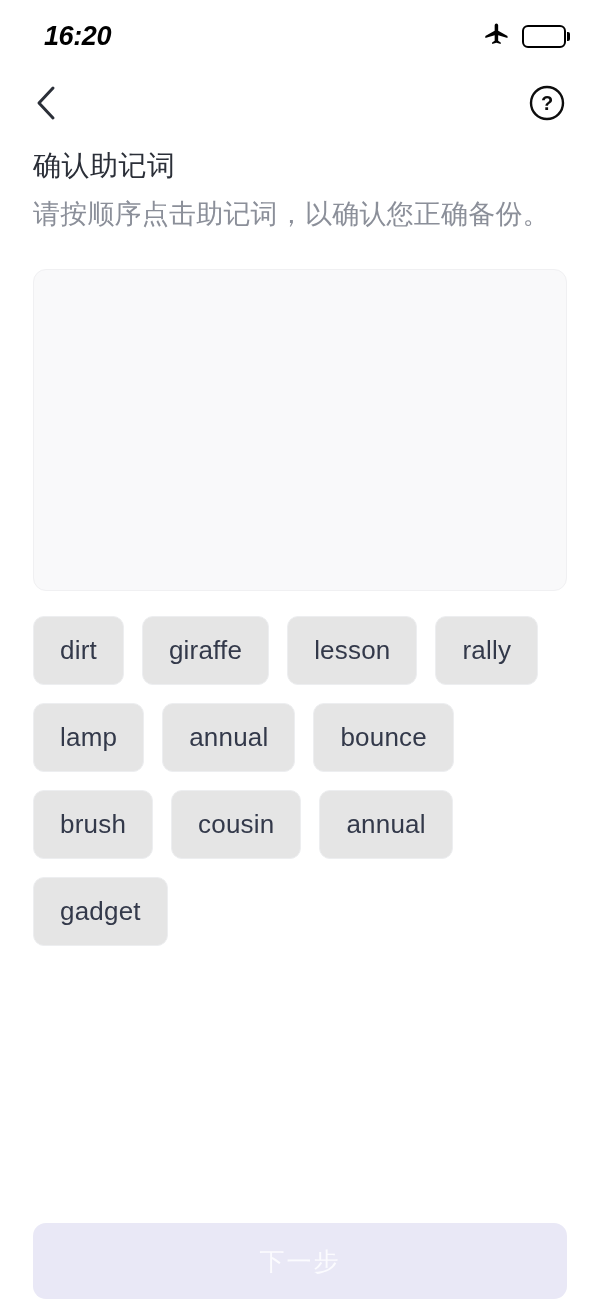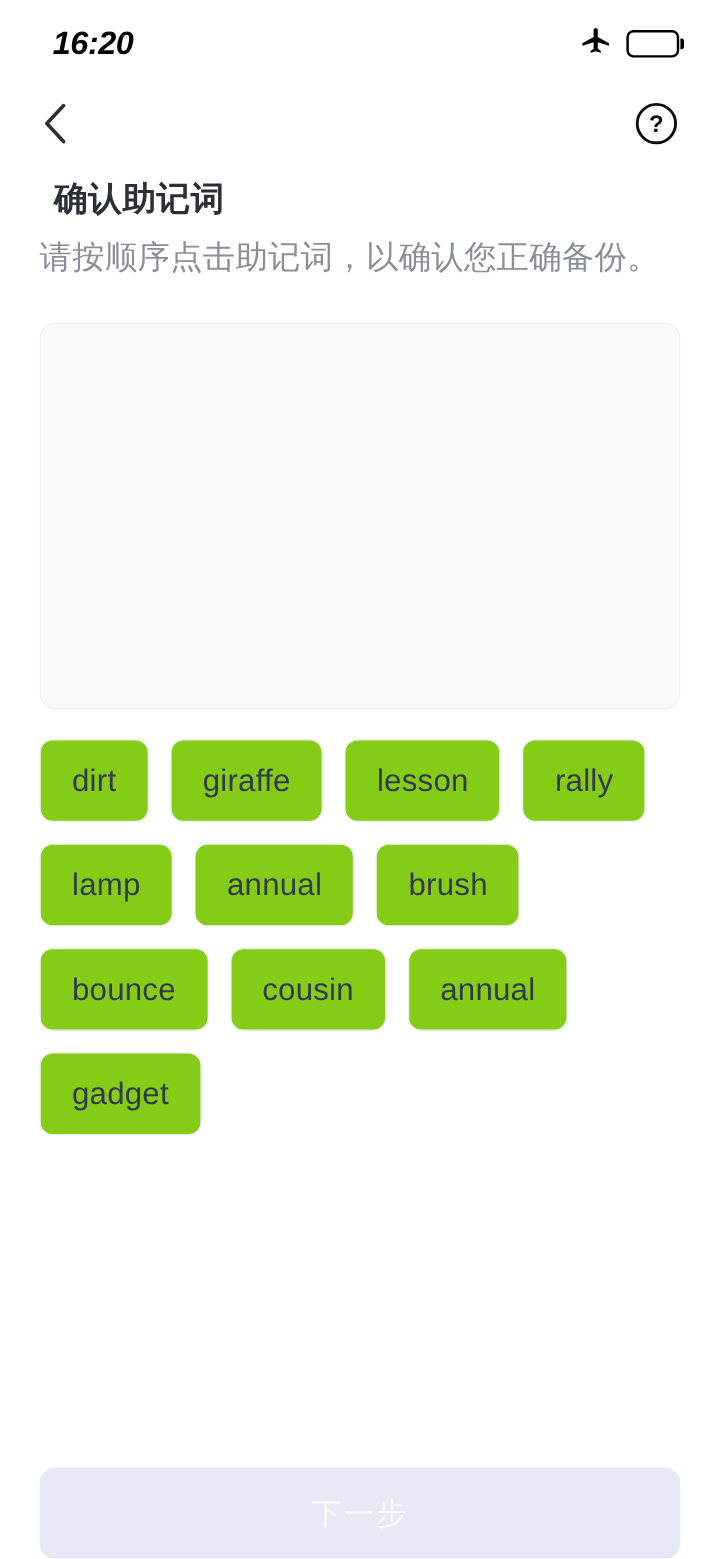--- a/index.html
+++ b/index.html
@@ -95,25 +95,24 @@
     justify-content: center;
     cursor: pointer;
   }
 
   
   .heading-block {
     padding: 16px 33px 0 33px;
   }
   .page-title {
     font-size: 28px;
-    font-weight: bold;
+    font-weight: normal;
     color: #2b2f38;
     line-height: 1.15;
     letter-spacing: 0.5px;
-    margin-left: 12px;
   }
   .page-subtitle {
     margin-top: 14px;
     font-size: 27px;
     color: #8b8f99;
     line-height: 1.35;
     letter-spacing: 0.2px;
   }
 
   
@@ -137,21 +136,21 @@
     flex-wrap: wrap;
     gap: 18px 18px;
     align-content: flex-start;
   }
   .word-chip {
     height: 69px;
     padding: 0 26px;
     display: flex;
     align-items: center;
     justify-content: center;
-    background: #84cc16;
+    background: #e5e5e5;
     border: 1px solid #edeef0;
     border-radius: 11px;
     font-size: 26px;
     color: #33394a;
     letter-spacing: 0.2px;
     cursor: pointer;
     user-select: none;
   }
 
   
@@ -254,22 +253,22 @@
 
   <div class="answer-box" id="answer-box" style="background: rgb(249, 249, 250);"></div>
 
   <div class="word-bank" id="word-bank">
       <div class="word-chip">dirt</div>
       <div class="word-chip">giraffe</div>
       <div class="word-chip">lesson</div>
       <div class="word-chip">rally</div>
       <div class="word-chip">lamp</div>
       <div class="word-chip">annual</div>
+      <div class="word-chip">bounce</div>
       <div class="word-chip">brush</div>
-      <div class="word-chip">bounce</div>
       <div class="word-chip">cousin</div>
       <div class="word-chip">annual</div>
       <div class="word-chip">gadget</div>
     </div>
 
   <div class="footer">
     <button class="next-button" aria-disabled="true" style="background: rgb(233, 232, 246); color: rgb(251, 251, 254);">下一步</button>
   </div>
 
 

